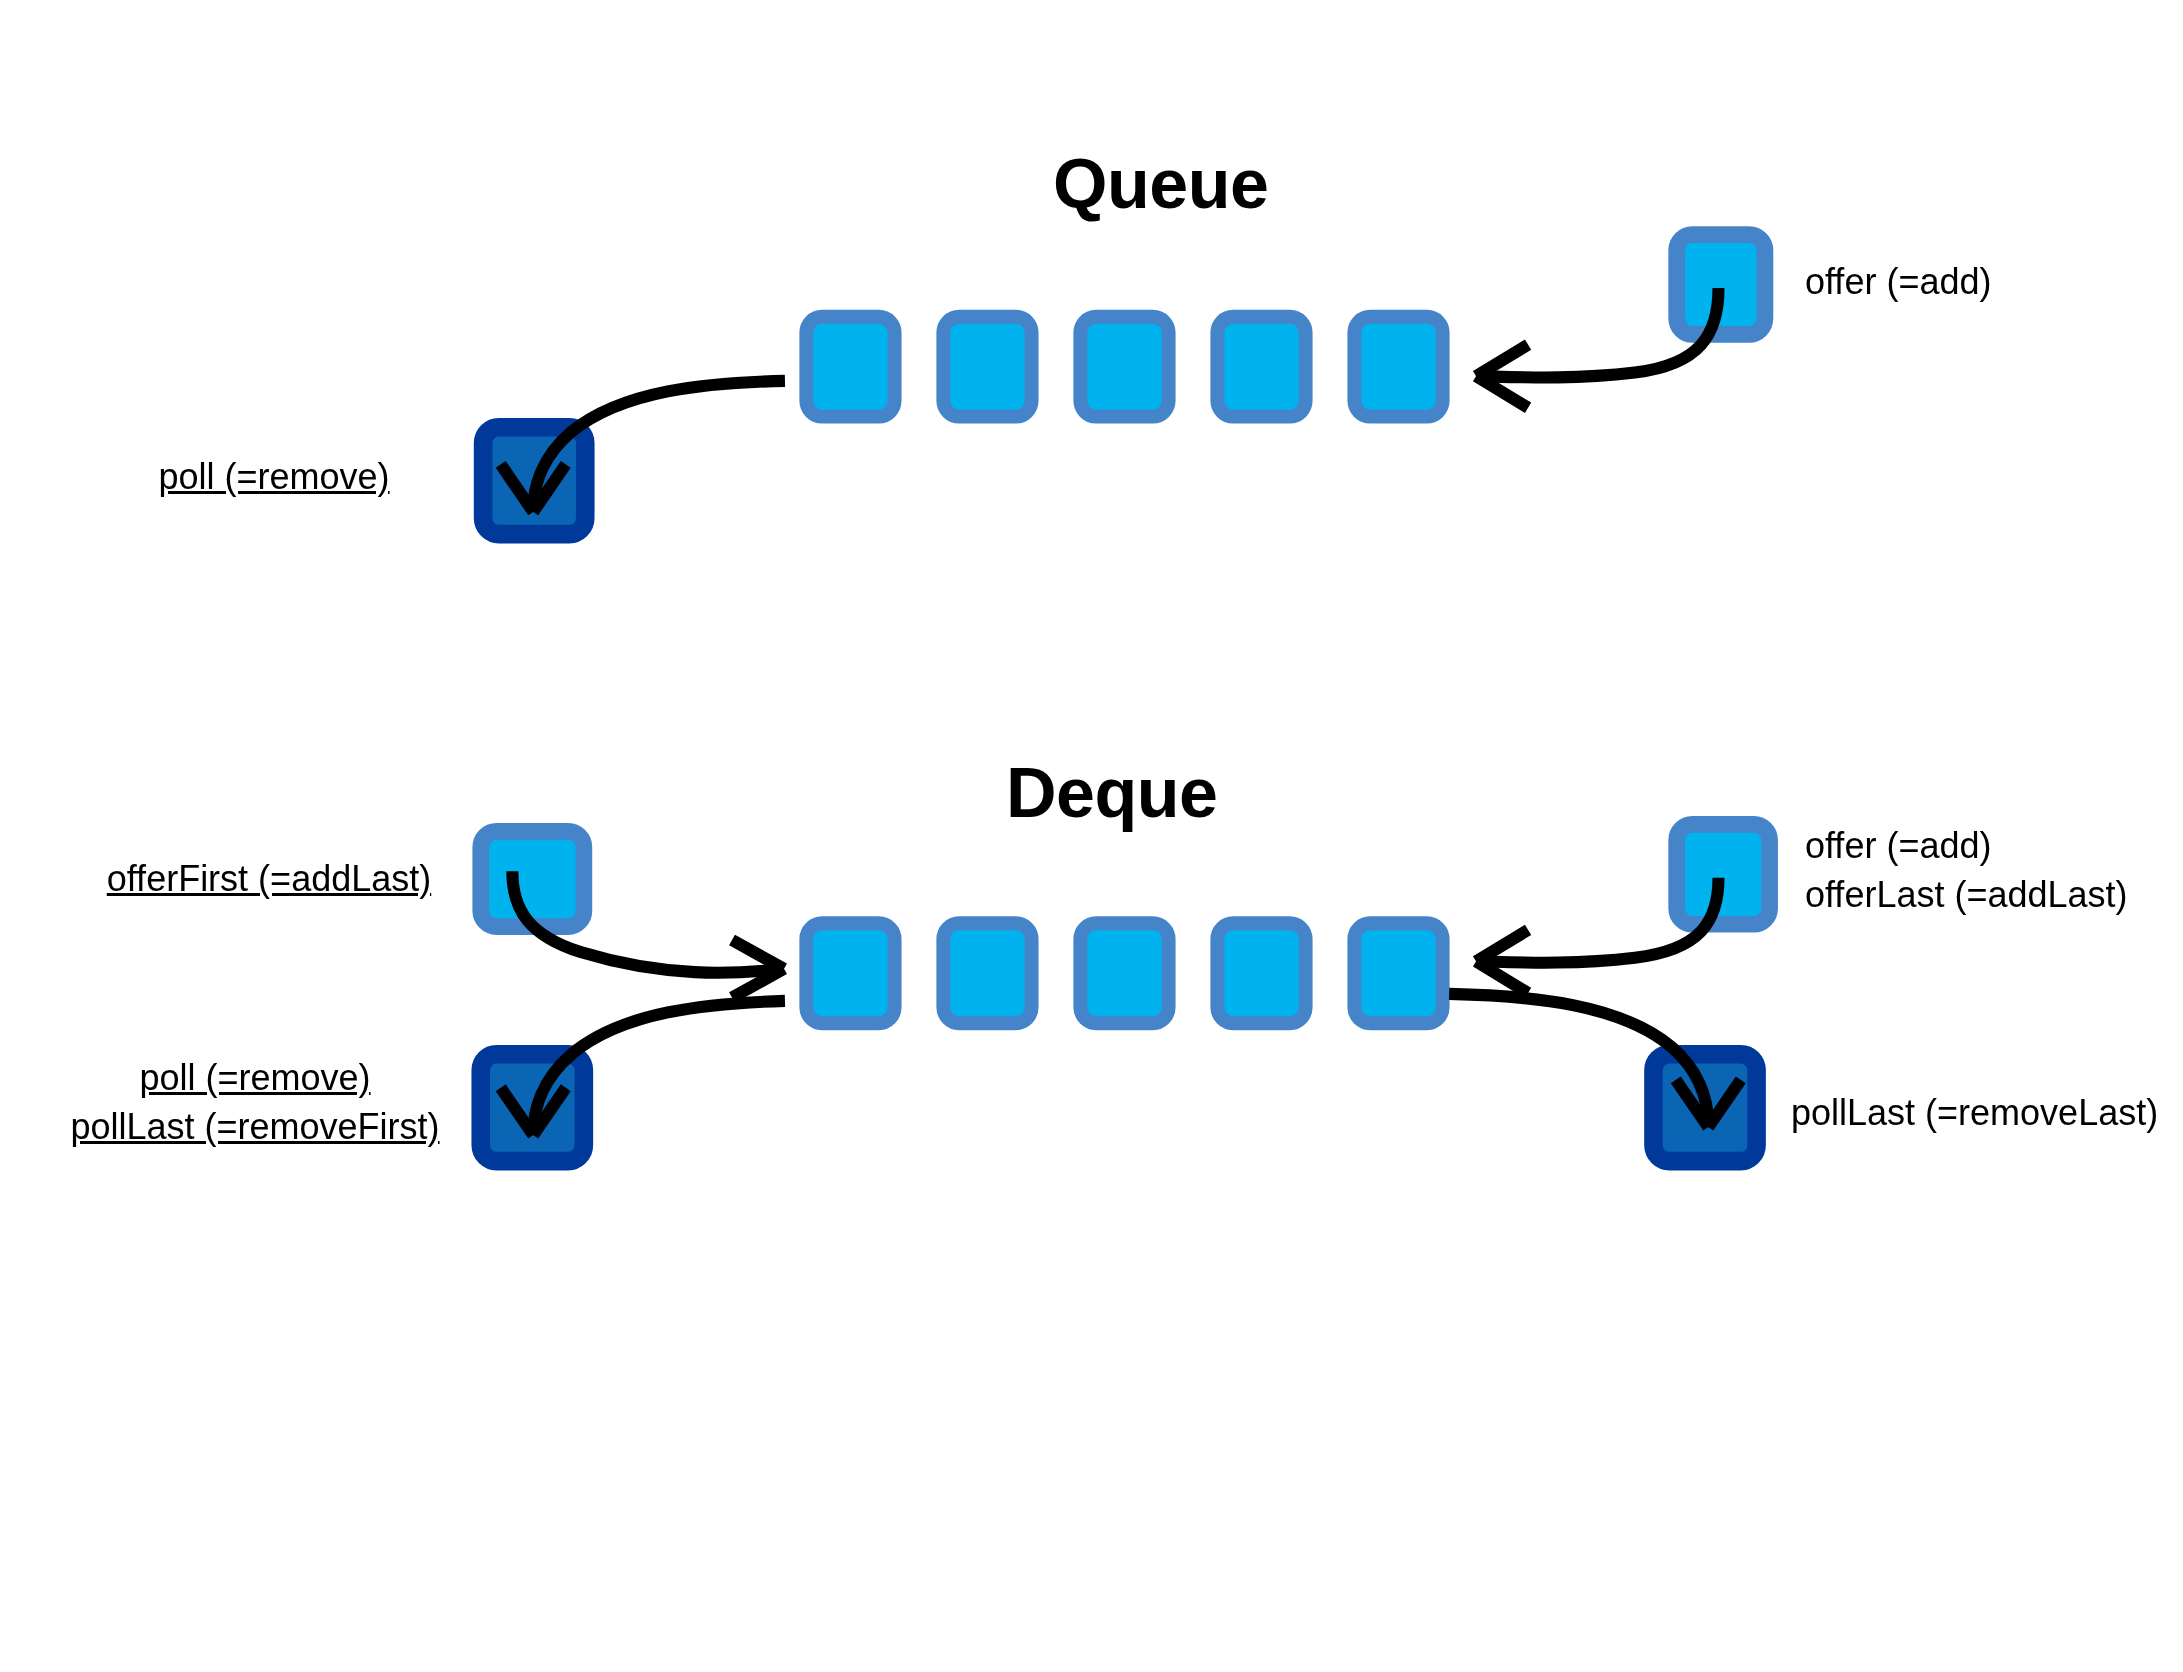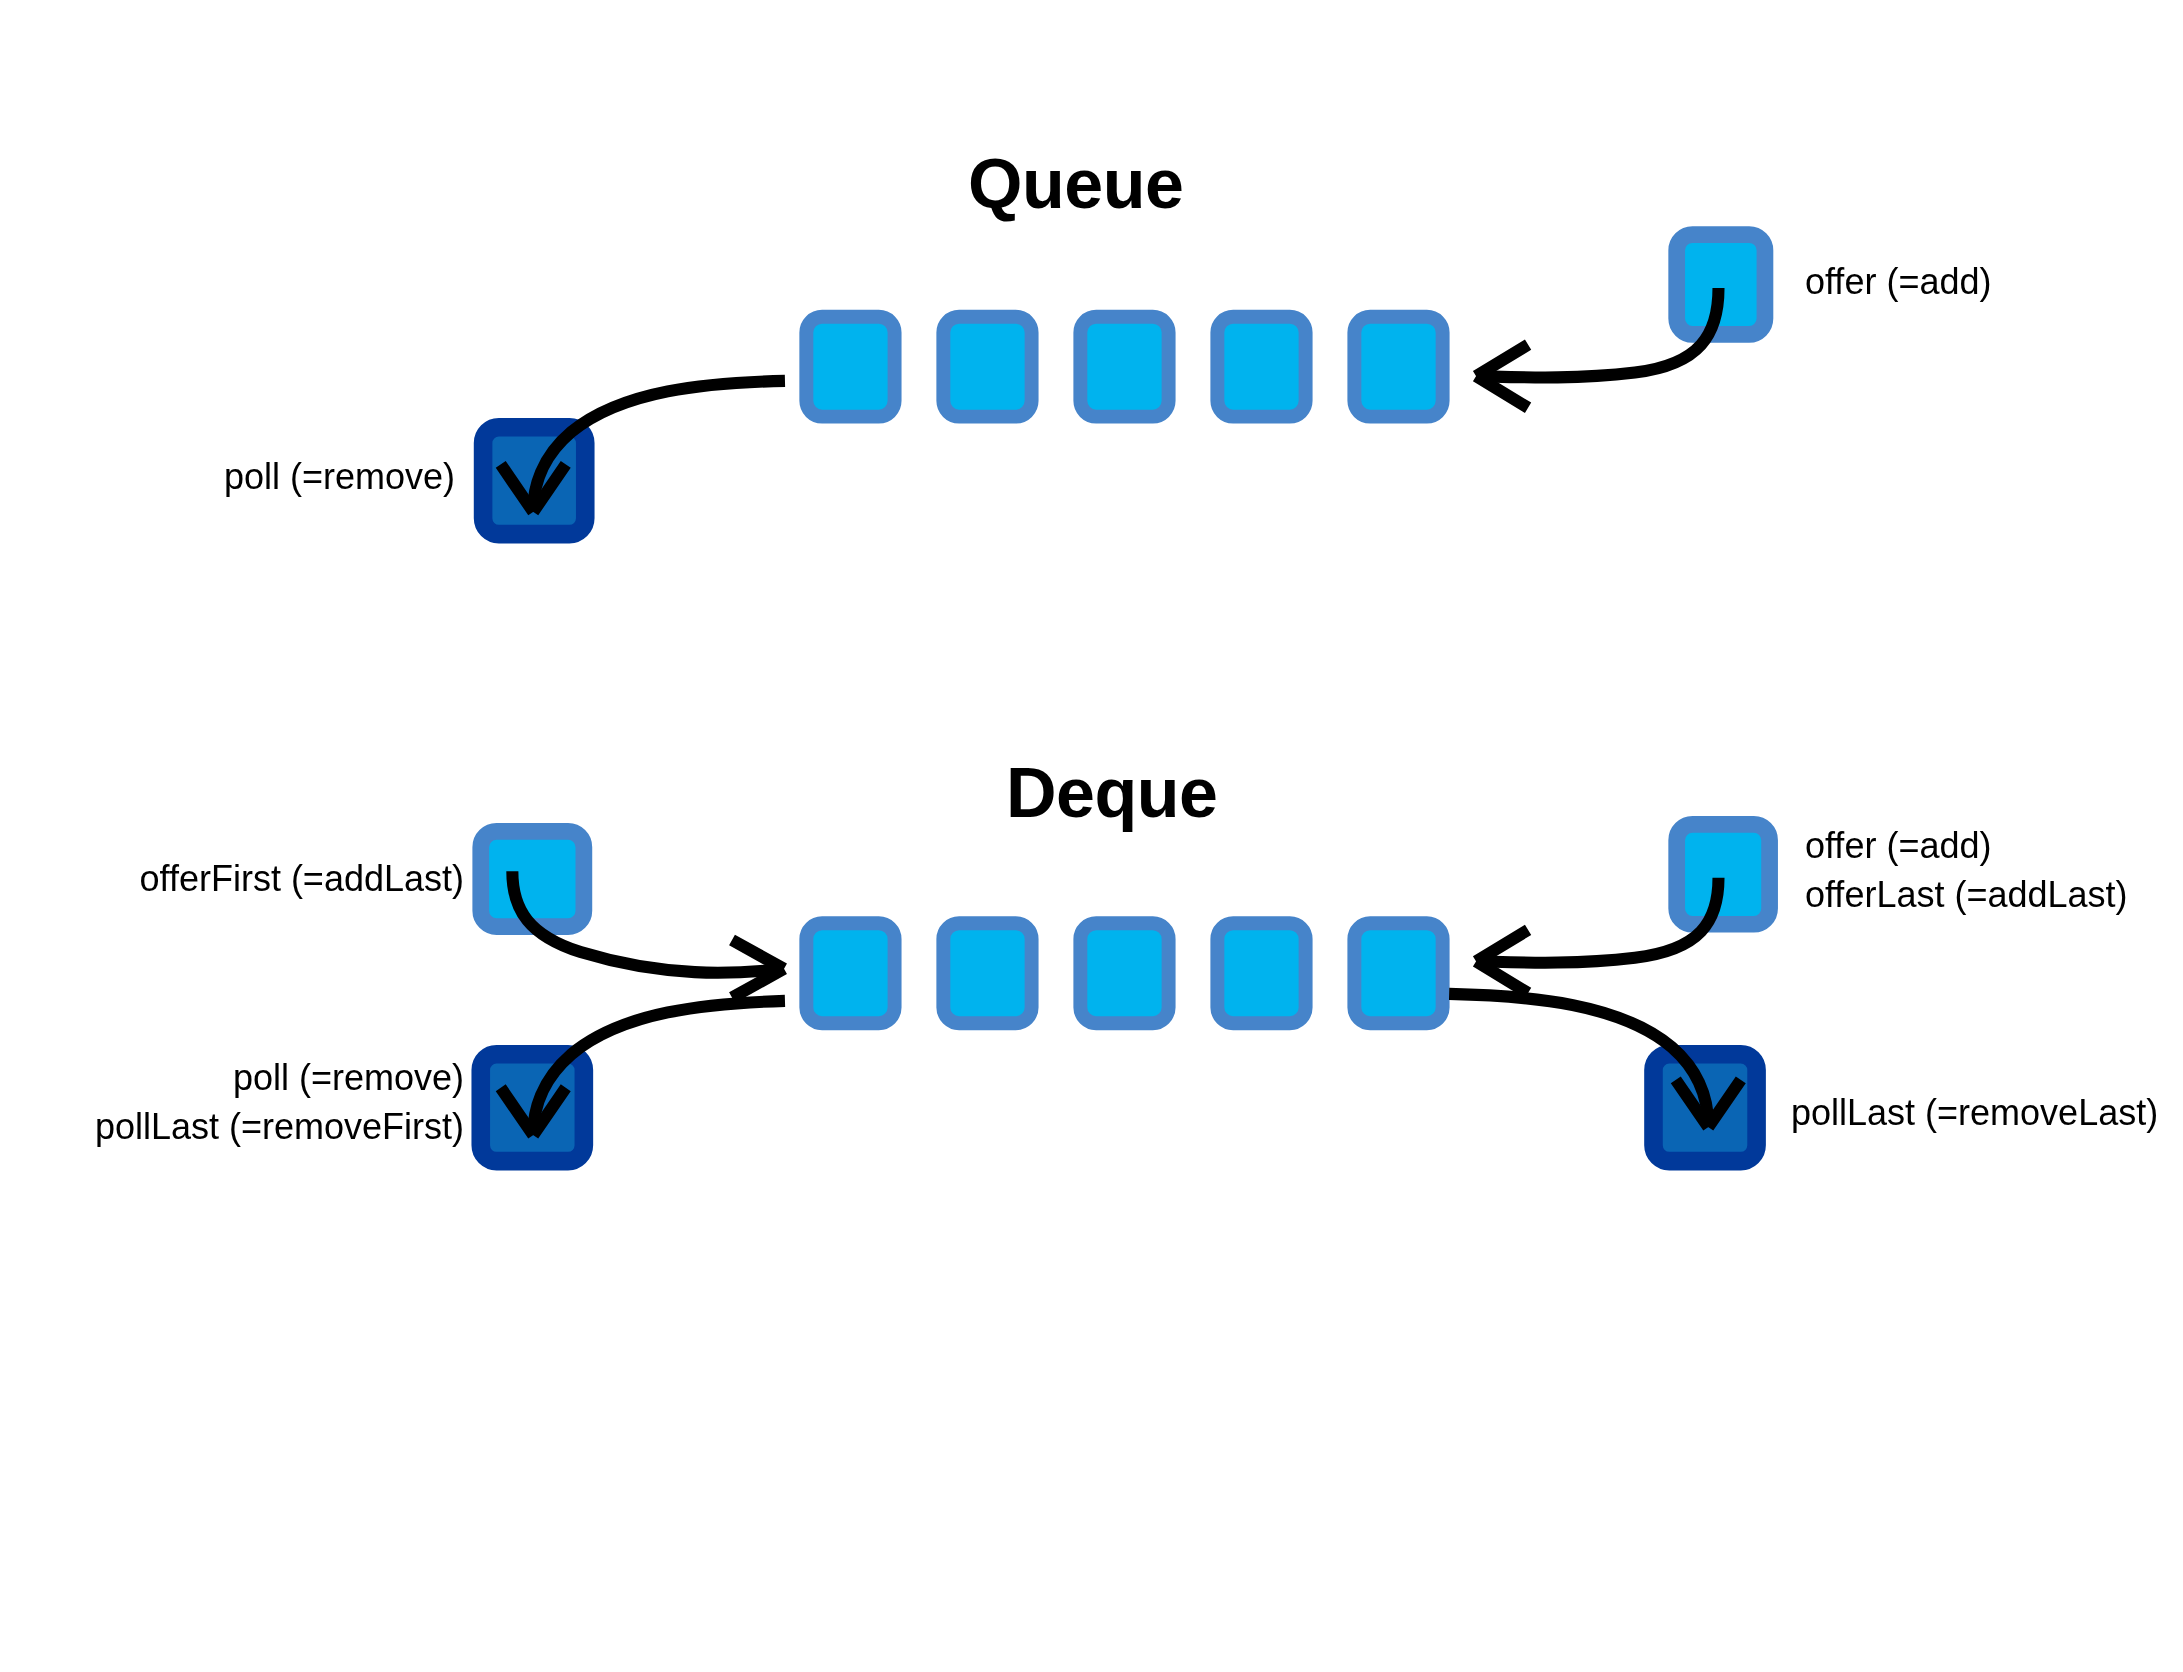--- a/index.html
+++ b/index.html
@@ -36,21 +36,22 @@
   .label {
     position: absolute;
     font-family: "Liberation Sans", sans-serif;
     font-weight: 400;
     font-size: 36px;
     color: #000000;
     white-space: nowrap;
     line-height: 1.32;
   }
   .label.right-align {
-    text-align: right;
+    text-align: center;
+    text-decoration: underline;
   }
   .label.left-align {
     text-align: left;
   }
 </style>
 </head>
 <body>
 
 <div id="canvas">
 
@@ -109,21 +110,21 @@
       <path d="M 1148 2444 L 1078 2342 M 1148 2444 L 1218 2342" fill="none" stroke="#000000" stroke-width="26" stroke-linecap="butt"></path>
     </g>
 
     <g>
       <path d="M 3120 2140 C 3300 2144, 3490 2162, 3600 2255 C 3663 2310, 3678 2375, 3678 2425" fill="none" stroke="#000000" stroke-width="26" stroke-linecap="butt"></path>
       <path d="M 3678 2427 L 3608 2325 M 3678 2427 L 3748 2325" fill="none" stroke="#000000" stroke-width="26" stroke-linecap="butt"></path>
     </g>
 
   </svg>
 
-  <div class="diagram-title" style="left:968px; top:144px;">Queue</div>
+  <div class="diagram-title" style="left:1053px; top:144px;">Queue</div>
 
   <div class="label left-align" style="left:1805px; top:258px;">offer (=add)</div>
 
   <div class="label right-align" style="left:93px; top:453px; width:362px;">poll (=remove)</div>
 
   <div class="diagram-title" style="left:1006px; top:753px;">Deque</div>
 
   <div class="label right-align" style="left:74px; top:855px; width:390px;">offerFirst (=addLast)</div>
 
   <div class="label right-align" style="left:46px; top:1054px; width:418px;">poll (=remove)</div>

